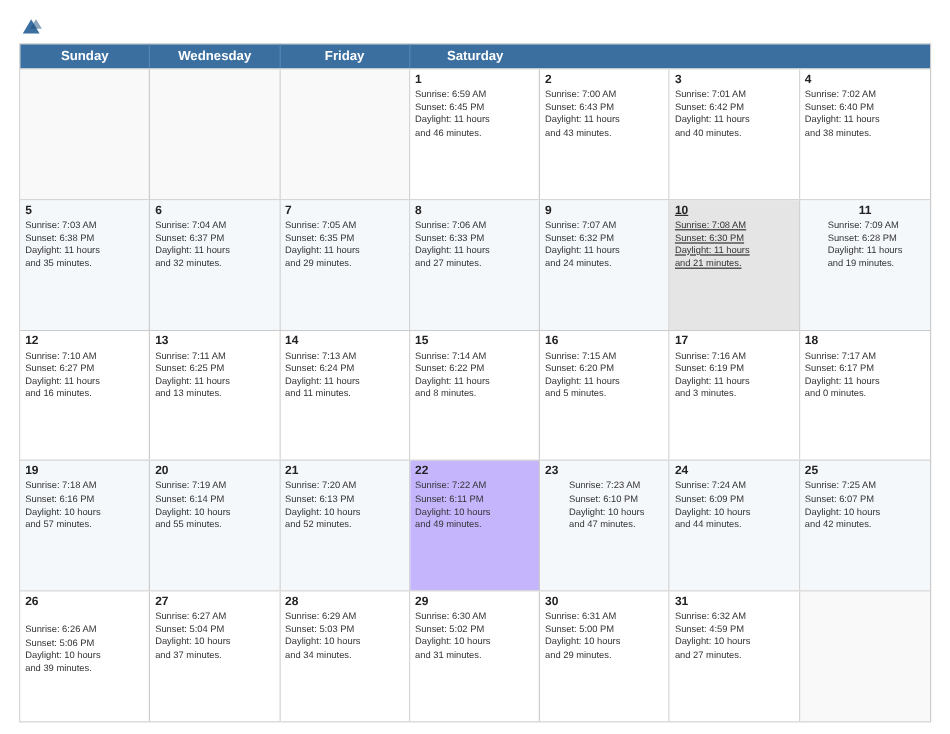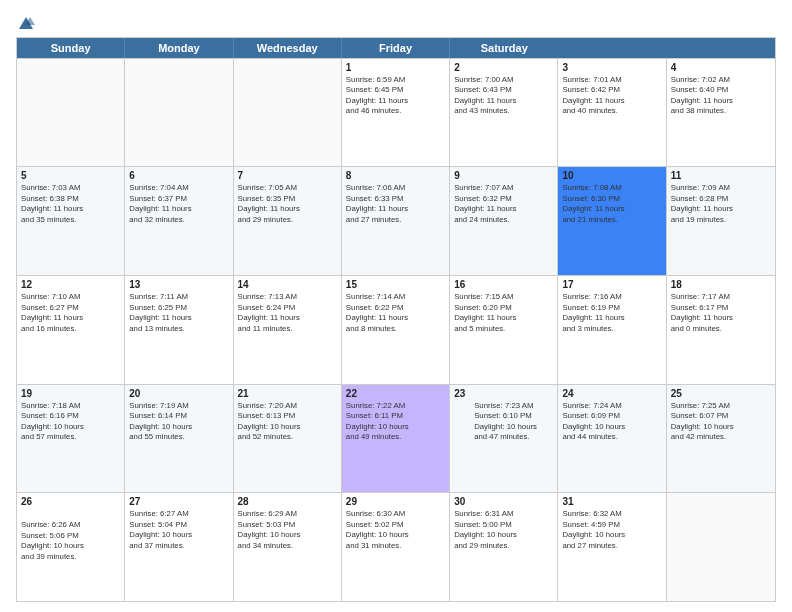--- a/index.html
+++ b/index.html
@@ -114,21 +114,20 @@
     </div>
     <div class="title-block">
       <div class="month-title"></div>
       <div class="location-title"></div>
     </div>
   </div>
 
   <div class="calendar">
     <div class="cal-header-row">
     <div class="cal-header-cell">Sunday</div>
-        <div class="cal-header-cell">Monday</div>
         <div class="cal-header-cell">Wednesday</div>
         <div class="cal-header-cell">Friday</div>
         <div class="cal-header-cell">Saturday</div>
       </div>
     <div class="cal-body">
     <div class="cal-week">
           <div class="cal-cell empty"></div>
           <div class="cal-cell empty"></div>
           <div class="cal-cell empty"></div>
           <div class="cal-cell">
@@ -189,28 +188,28 @@
 Daylight: 11 hours
 and 27 minutes.</div>
           </div>
           <div class="cal-cell" style="background: rgb(245, 248, 251);">
             <div class="day-num">9</div>
             <div class="day-info" style="white-space: pre-line;">Sunrise: 7:07 AM
 Sunset: 6:32 PM
 Daylight: 11 hours
 and 24 minutes.</div>
           </div>
-          <div class="cal-cell" style="background: #3b82f6;">
+          <div class="cal-cell" style="background: #e5e5e5; text-decoration: underline;">
             <div class="day-num">10</div>
             <div class="day-info" style="white-space: pre-line;">Sunrise: 7:08 AM
 Sunset: 6:30 PM
 Daylight: 11 hours
 and 21 minutes.</div>
           </div>
-          <div class="cal-cell" style="background: rgb(245, 248, 251);">
+          <div class="cal-cell" style="background: rgb(245, 248, 251); align-items: center;">
             <div class="day-num">11</div>
             <div class="day-info" style="white-space: pre-line;">Sunrise: 7:09 AM
 Sunset: 6:28 PM
 Daylight: 11 hours
 and 19 minutes.</div>
           </div>
         </div>
         <div class="cal-week">
           <div class="cal-cell">
             <div class="day-num">12</div>

